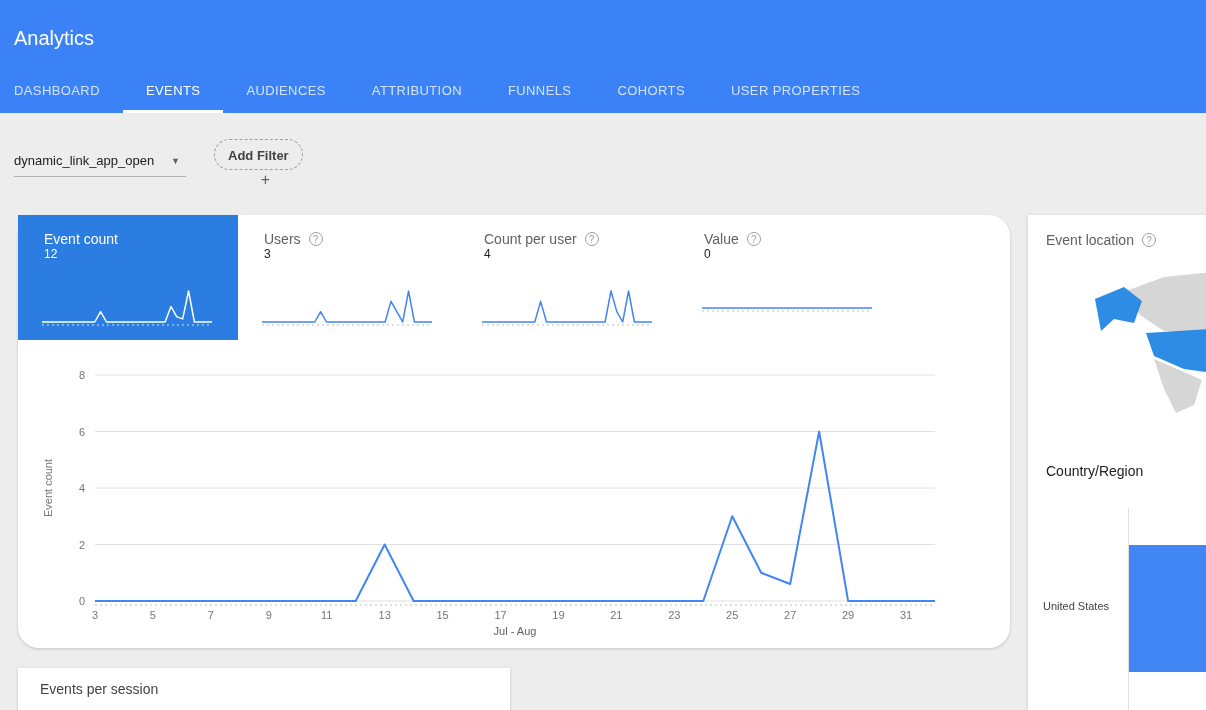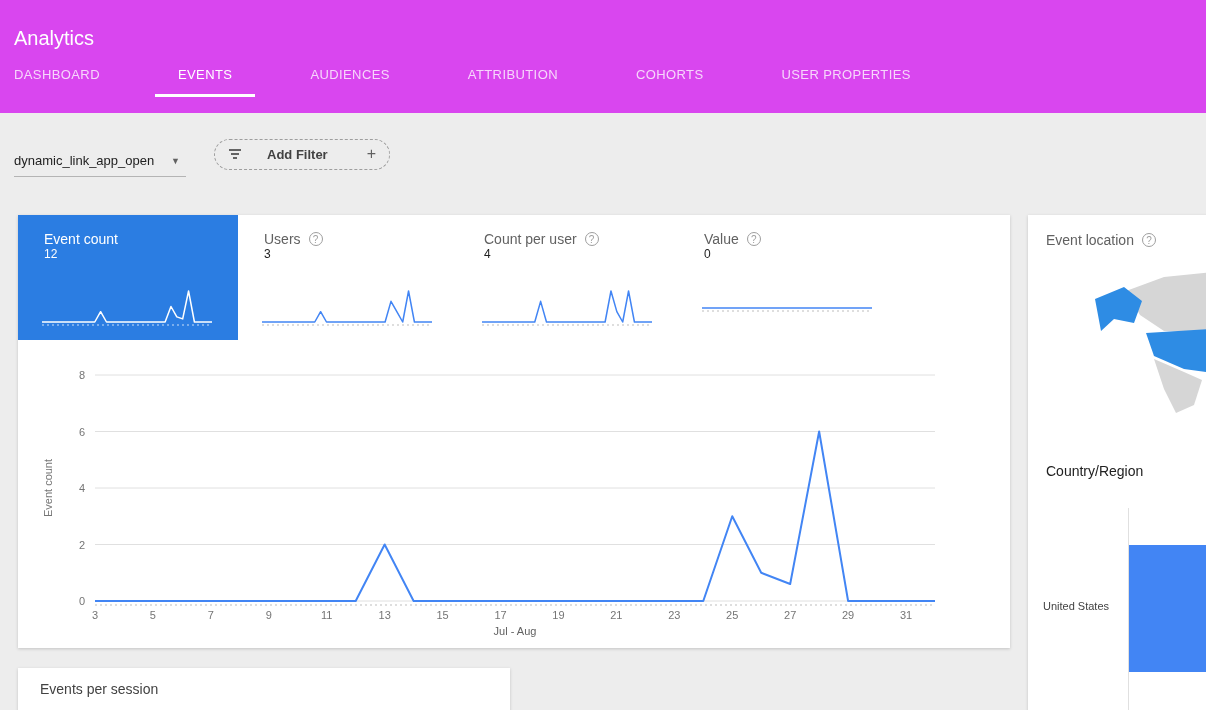--- a/index.html
+++ b/index.html
@@ -4,48 +4,48 @@
 <style>
   * { margin:0; padding:0; box-sizing:border-box; }
   html,body { width:1206px; height:710px; }
   body {
     position:relative; overflow:hidden; background:#ededed;
     font-family:"Liberation Sans", sans-serif; color:#212121;
   }
   .card { position:absolute; background:#fff; box-shadow:0 1px 3px rgba(0,0,0,0.18); }
 
   
-  .appbar { position:absolute; top:0; left:0; width:1206px; height:113px; background:#d946ef; }
+  .appbar { position:absolute; top:0; left:0; width:1206px; height:113px; background:#3b82f6; }
   .app-title { position:absolute; left:14px; top:27px; font-size:20px; color:#ffffff; font-weight:400; }
-  .tabs { position:absolute; left:14px; bottom:16px; display:flex;gap:32px; }
+  .tabs { position:absolute; left:14px; bottom:0; display:flex; }
   .tab {
     padding:0 23px; height:42px; line-height:40px; font-size:13px; letter-spacing:0.4px;
     color:rgba(255,255,255,0.78); cursor:pointer; border-bottom:3px solid transparent;
   }
   .tab:first-child { padding-left:0; }
   .tab.active { color:#ffffff; border-bottom-color:#ffffff; }
 
   
   .filter-bar { position:absolute; top:131px; left:14px; display:flex; align-items:center; gap:28px; }
   .event-select {
     width:172px; display:flex; align-items:center; justify-content:space-between;
     padding:6px 2px 8px 0; border-bottom:1px solid #b4b4b4; cursor:pointer;
     font-size:13px; color:#212121;margin-top:16px;
   }
   .event-select .caret { font-size:9px; color:#616161; margin-right:4px; }
   .add-filter-chip {
-    display:flex; align-items:center; gap:25px; height:31px; padding:0 13px;
-    border:1px dashed #9e9e9e; border-radius:16px; cursor:pointer; background:transparent;
+    display:flex; align-items:center; gap:8px; height:31px; padding:0 13px;
+    border:1px dashed #9e9e9e; border-radius:16px; cursor:pointer; background:transparent;flex-direction:column;
   }
   .add-filter-chip .chip-label { font-size:13px; font-weight:700; color:#424242; }
   .add-filter-chip .plus { font-size:16px; color:#616161; padding-left:14px; }
   .funnel-icon { display:inline-block; }
 
   
-  .card-main { left:18px; top:215px; width:992px; height:433px; }
+  .card-main { left:18px; top:215px; width:992px; height:433px;border-radius:21px; }
   .tiles { position:absolute; top:0; left:0; height:125px; display:flex; }
   .tile { width:220px; height:125px; padding:16px 0 0 26px; position:relative; cursor:pointer; }
   .tile .tile-label-row { display:flex; align-items:center; font-size:14px; color:#616161; }
   .tile .tile-value { font-size:12px; color:#212121; }
   .tile.selected { background:#2b7de2; }
   .tile.selected .tile-label-row, .tile.selected .tile-value { color:#ffffff; }
   .help {
     width:14px; height:14px; border:1px solid #9e9e9e; border-radius:50%;
     font-size:10px; line-height:13px; text-align:center; color:#9e9e9e;
     margin-left:8px; display:inline-block; cursor:pointer;
@@ -74,20 +74,21 @@
 </head>
 <body>
 
 <div class="appbar">
   <div class="app-title">Analytics</div>
   <div class="tabs">
     <div class="tab">DASHBOARD</div>
     <div class="tab active">EVENTS</div>
     <div class="tab">AUDIENCES</div>
     <div class="tab">ATTRIBUTION</div>
+    <div class="tab">FUNNELS</div>
     <div class="tab">COHORTS</div>
     <div class="tab">USER PROPERTIES</div>
   </div>
 </div>
 
 <div class="filter-bar">
   <div class="event-select">
     <span>dynamic_link_app_open</span>
     <span class="caret">▼</span>
   </div>

